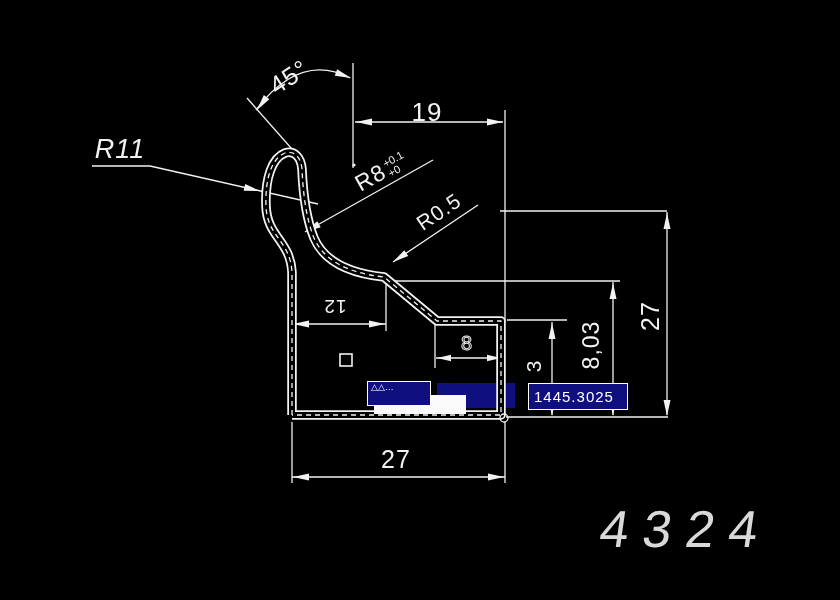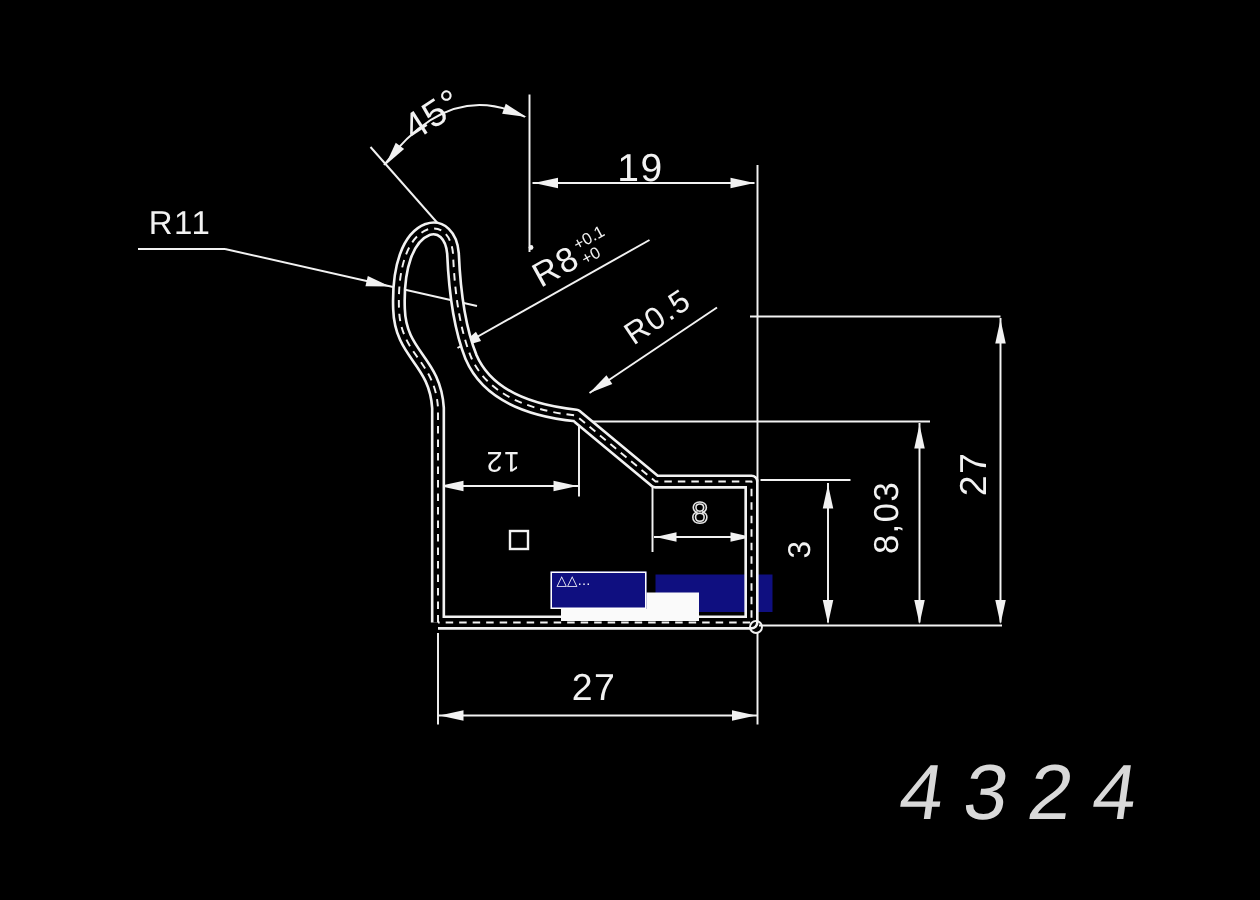--- a/index.html
+++ b/index.html
@@ -1,21 +1,21 @@
 <!DOCTYPE html>
 <html><head>
 <meta charset="utf-8">
 <style>
   html,body{margin:0;padding:0;background:#000;}
   #stage{position:relative;width:840px;height:600px;background:#000;overflow:hidden;
          font-family:"Liberation Sans", sans-serif;color:#f2f2f2;}
   #stage svg{position:absolute;left:0;top:0;}
   .lbl{position:absolute;transform:translate(-50%,-50%);white-space:nowrap;
        color:#f2f2f2;letter-spacing:1px;}
-  .r11{font-size:22px;}
+  .r11{font-size:27px;font-style:italic;}
   .deg45{font-size:25px;transform:translate(-50%,-50%) rotate(-33deg);}
   .d19{font-size:26px;}
   .r8blk{transform:translate(-50%,-50%) rotate(-29deg);display:flex;align-items:center;gap:2px;}
   .r8main{font-size:23px;}
   .r8tol{display:flex;flex-direction:column;font-size:11px;line-height:11px;letter-spacing:0;}
   .r05{font-size:21px;transform:translate(-50%,-50%) rotate(-34deg);}
   .d12{font-size:19px;transform:translate(-50%,-50%) rotate(180deg);}
   .d8{font-size:20px;color:transparent;-webkit-text-stroke:1px #e8e8e8;}
   .vrot{transform:translate(-50%,-50%) rotate(-90deg);}
   .d3{font-size:21px;}
@@ -118,20 +118,23 @@
 
     <circle cx="504" cy="418" r="4" fill="none" stroke="#f2f2f2" stroke-width="1.3"></circle>
     <circle cx="354" cy="165" r="1.6" fill="#f2f2f2"></circle>
     <rect x="340" y="354" width="12" height="12" fill="none" stroke="#f2f2f2" stroke-width="1.6"></rect>
   </svg>
 
   <div class="whiterect"></div>
   <div class="cmdbox">
     <span>△△…</span>
   </div>
+  <div class="coordbox">
+    <span>1445.3025</span>
+  </div>
 
   <div class="lbl r11" style="left:120px;top:149px;">R11</div>
   <div class="lbl deg45" style="left:289px;top:77px;">45°</div>
   <div class="lbl d19" style="left:427px;top:112px;">19</div>
 
   <div class="lbl r8blk" style="left:381px;top:172px;">
     <span class="r8main">R8</span>
     <span class="r8tol">
       <span>+0.1</span>
       <span>+0</span>

